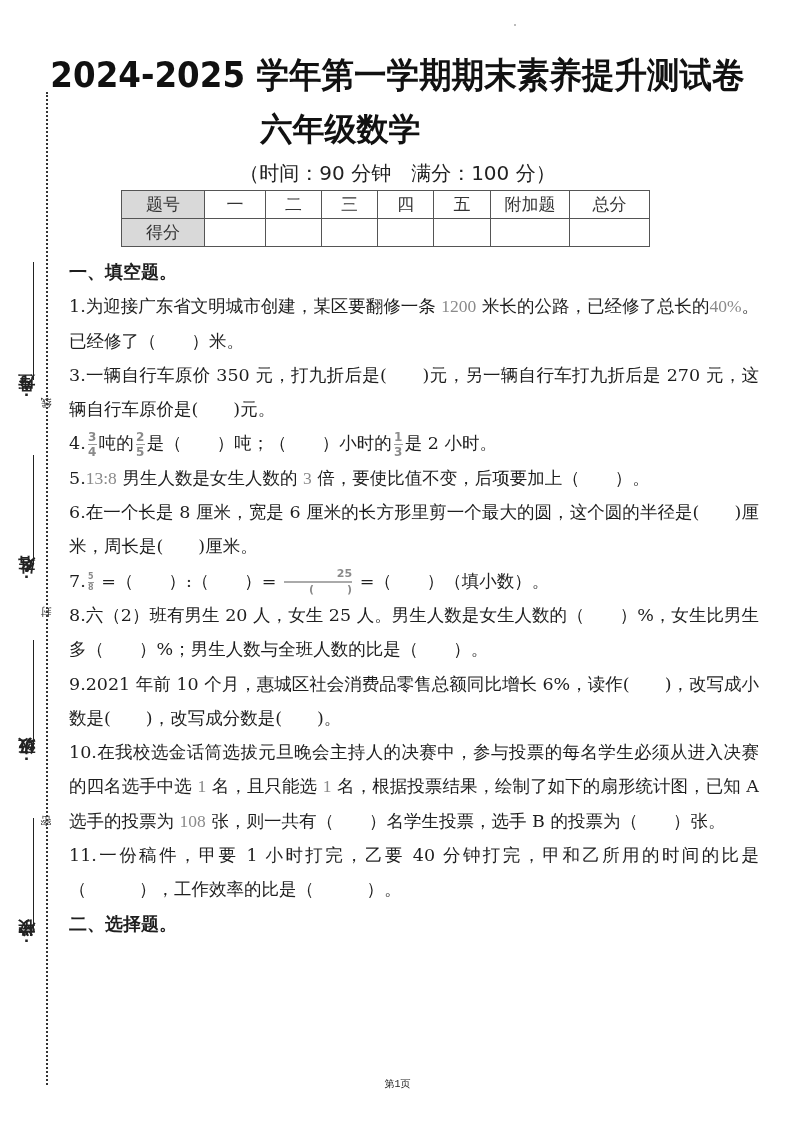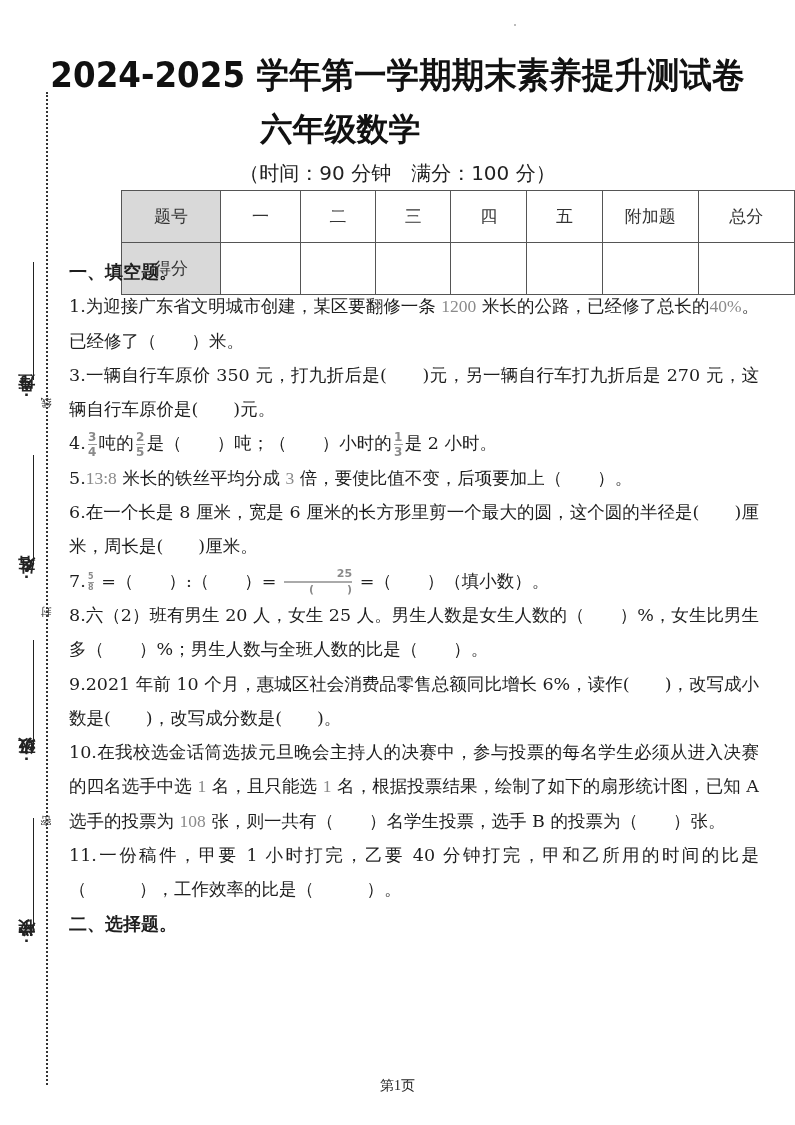--- a/index.html
+++ b/index.html
@@ -23,21 +23,21 @@
     .meta {
       position: absolute; left: 0; top: 160px; width: 795px; text-align: center;
       font-family: "DejaVu Sans", "Liberation Sans", sans-serif;
       font-size: 20px; color: #222;
     }
     .score-table {
       position: absolute; left: 121px; top: 190px;
       border-collapse: collapse; font-size: 17px;
     }
     .score-table td {
-      border: 1px solid #555; height: 27px; text-align: center; padding: 12px;
+      border: 1px solid #555; height: 27px; text-align: center; padding: 0;
       font-family: "DejaVu Serif", serif; color: #333;
     }
     .score-table td.head { background: #d9d9d9; width: 82px; }
     .binding {
       position: absolute; left: 46px; top: 92px; width: 0; height: 993px;
       border-left: 2px dotted #333;
     }
     .bind-label {
       position: absolute; font-size: 11px; color: #333;
       font-family: "DejaVu Sans", sans-serif; background: #fff;
@@ -65,21 +65,21 @@
       vertical-align: middle; font-size: 12px; line-height: 12px; color: #8a8a8a;
       font-family: "DejaVu Sans", sans-serif; font-weight: bold; margin: 0 2px;
     }
     .frac .bar { width: 9px; border-top: 1.5px solid #999; margin: 1px 0; }
     .frac.small { font-size: 8px; line-height: 8px; }
     .frac.small .bar { width: 6px; border-top: 1px solid #999; }
     .frac.wide { font-size: 11px; line-height: 12px; align-items: flex-end; }
     .frac.wide .bar { width: 68px; border-top: 2px solid #aaa; }
     .footer {
       position: absolute; left: 0; top: 1077px; width: 795px; text-align: center;
-      font-size: 14px; color: #222; font-family: Liberation Serif, serif;
+      font-size: 10px; color: #222; font-family: Liberation Mono, monospace;
     }
   </style>
 </head>
 <body>
 
 <div class="dot-mark"></div>
 
 <div class="title">2024-2025 学年第一学期期末素养提升测试卷</div>
 <div class="subtitle">六年级数学</div>
 <div class="meta">（时间：90 分钟　满分：100 分）</div>
@@ -142,21 +142,21 @@
         <span class="bar"></span>
         <span>5</span>
       </span><span>是（　　）吨；（　　）小时的</span><span class="frac">
         <span>1</span>
         <span class="bar"></span>
         <span>3</span>
       </span><span>是 2 小时。</span>
   </div>
 
   <div class="q">
-    <span>5.</span><span class="gray">13:8</span><span> 米长的铁丝平均分成 </span><span class="gray">3</span><span> 倍，要使比值不变，后项要加上（　　）。</span>
+    <span>5.</span><span class="gray">13:8</span><span> 男生人数是女生人数的 </span><span class="gray">3</span><span> 倍，要使比值不变，后项要加上（　　）。</span>
   </div>
 
   <div class="q">6.在一个长是 8 厘米，宽是 6 厘米的长方形里剪一个最大的圆，这个圆的半径是(　　)厘米，周长是(　　)厘米。</div>
 
   <div class="q">
     <span>7.</span><span class="frac small">
         <span>5</span>
         <span class="bar"></span>
         <span>8</span>
       </span><span> =（　　）:（　　）= </span><span class="frac wide">

